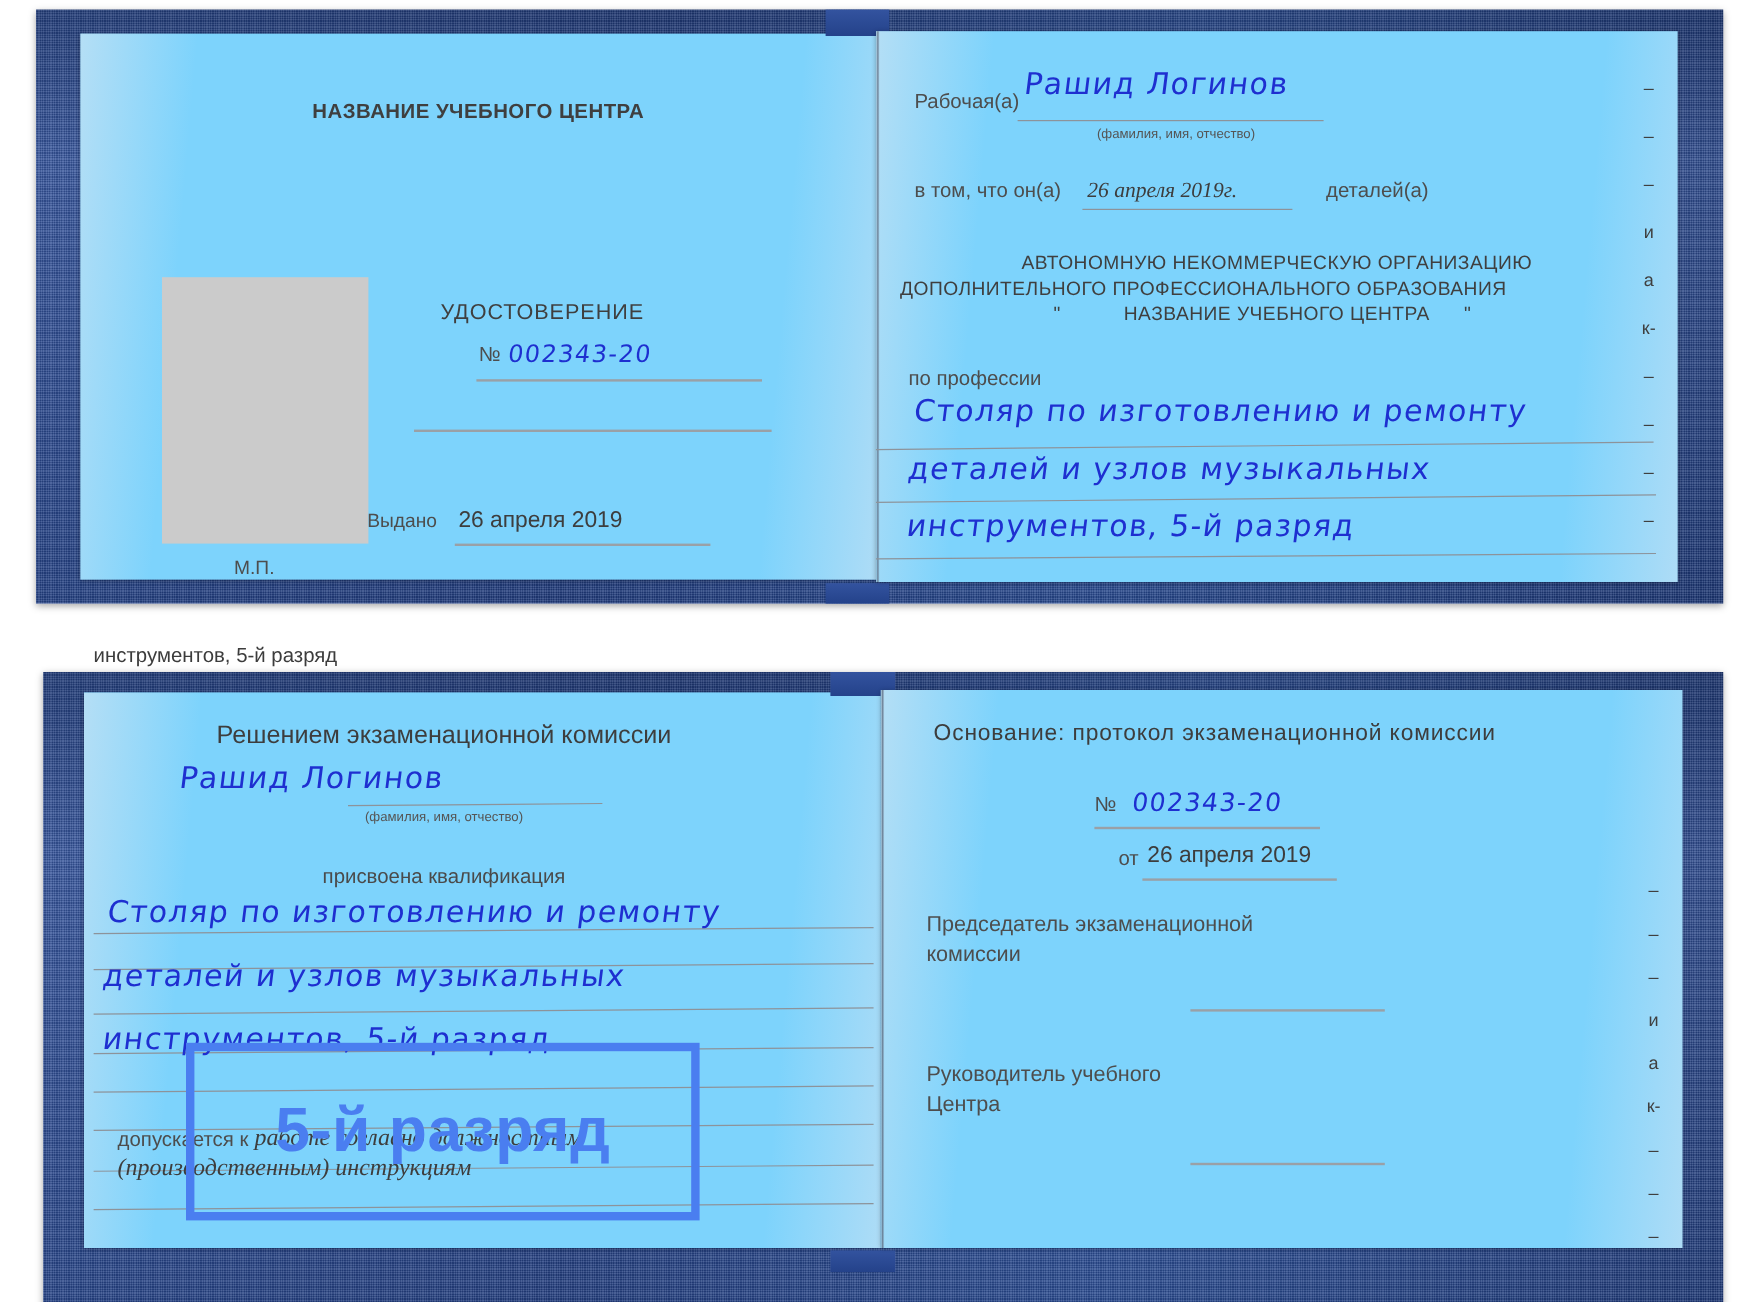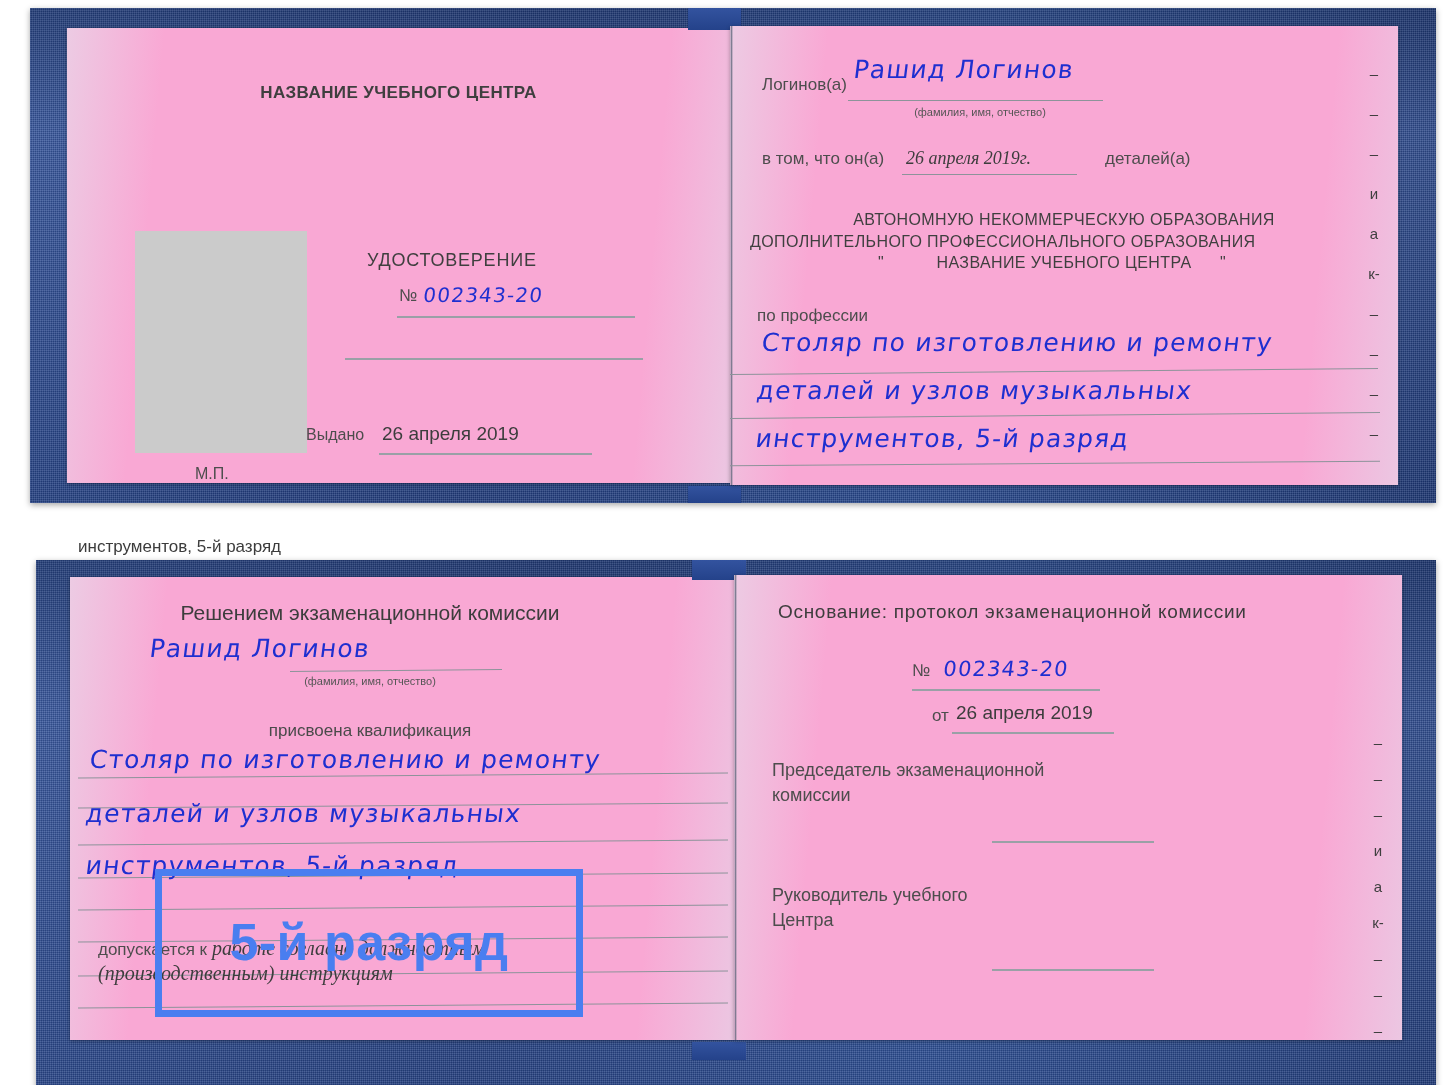--- a/index.html
+++ b/index.html
@@ -11,21 +11,21 @@
   .cover{
     position:absolute;inset:0;
     background:
       repeating-linear-gradient(0deg, rgba(255,255,255,.10) 0 1px, rgba(0,0,0,.07) 1px 2px),
       repeating-linear-gradient(90deg, rgba(255,255,255,.10) 0 1px, rgba(0,0,0,.07) 1px 2px),
       linear-gradient(100deg,#2a4b96 0%,#24428a 35%,#2c519e 65%,#1f3c80 100%);
     box-shadow:0 2px 6px rgba(0,0,0,.35);
   }
   .cover-shade{position:absolute;inset:0;background:linear-gradient(180deg,rgba(0,0,0,.18),rgba(255,255,255,.05) 25%,rgba(0,0,0,.10));}
   .page{
-    position:absolute;background:#f9a8d4;
+    position:absolute;background:#7dd3fc;
     box-shadow:0 1px 4px rgba(0,0,0,.30);
   }
   .page-sheen{position:absolute;inset:0;pointer-events:none;
     background:linear-gradient(95deg,rgba(226,232,240,.55) 0%,rgba(255,255,255,0) 14%,rgba(255,255,255,0) 86%,rgba(222,229,240,.5) 100%);}
   .spine{position:absolute;top:0;bottom:0;width:3px;
      background:linear-gradient(90deg,rgba(120,130,150,.05),rgba(90,100,120,.75),rgba(120,130,150,.05));}
   .spine-tab{position:absolute;background:linear-gradient(180deg,#33539f,#24428a);}
 
   
   .t{position:absolute;white-space:pre;color:#4a4a4a;}
@@ -75,31 +75,31 @@
     <div class="t lbl" style="left:128px;top:437px;font-size:16px;">М.П.</div>
   </div>
 
   <div class="spine-tab" style="left:658px;top:0px;width:53px;height:22px;"></div>
   <div class="spine-tab" style="left:658px;top:478px;width:53px;height:17px;"></div>
 
   <div class="page" style="left:700px;top:18px;width:668px;height:459px;">
     <div class="page-sheen"></div>
     <div class="spine" style="left:0;top:0;"></div>
 
-    <div class="t lbl" style="left:32px;top:49px;font-size:17px;">Логинов(а)</div>
+    <div class="t lbl" style="left:32px;top:49px;font-size:17px;">Рабочая(а)</div>
     <div class="t hand" style="left:122px;top:29px;font-size:25px;">Рашид Логинов</div>
     <div class="rule-thin" style="left:118px;top:74px;width:255px;"></div>
     <div class="t tiny" style="left:0;top:80px;width:500px;text-align:center;">(фамилия, имя, отчество)</div>
 
     <div class="t lbl" style="left:32px;top:123px;font-size:17px;">в том, что он(а)</div>
     <div class="t typed-it" style="left:176px;top:122px;font-size:18px;">26 апреля 2019г.</div>
     <div class="rule-thin" style="left:172px;top:148px;width:175px;"></div>
     <div class="t lbl" style="left:375px;top:123px;font-size:17px;">деталей(а)</div>
 
-    <div class="t caps" style="left:30px;top:185px;width:608px;text-align:center;font-size:16px;font-weight:400;">АВТОНОМНУЮ НЕКОММЕРЧЕСКУЮ ОБРАЗОВАНИЯ</div>
+    <div class="t caps" style="left:30px;top:185px;width:608px;text-align:center;font-size:16px;font-weight:400;">АВТОНОМНУЮ НЕКОММЕРЧЕСКУЮ ОРГАНИЗАЦИЮ</div>
     <div class="t caps" style="left:20px;top:207px;width:628px;font-size:16px;font-weight:400;">ДОПОЛНИТЕЛЬНОГО ПРОФЕССИОНАЛЬНОГО ОБРАЗОВАНИЯ</div>
     <div class="t caps" style="left:148px;top:228px;font-size:16px;font-weight:400;">"</div>
     <div class="t caps" style="left:30px;top:228px;width:608px;text-align:center;font-size:16px;font-weight:400;">НАЗВАНИЕ УЧЕБНОГО ЦЕНТРА</div>
     <div class="t caps" style="left:490px;top:228px;font-size:16px;font-weight:400;">"</div>
 
     <div class="t lbl" style="left:27px;top:280px;font-size:17px;">по профессии</div>
 
     <div class="t hand" style="left:30px;top:302px;font-size:25px;">Столяр по изготовлению и ремонту</div>
     <div class="rule-thin" style="left:0px;top:345px;width:648px;transform:rotate(-0.55deg);"></div>
 

